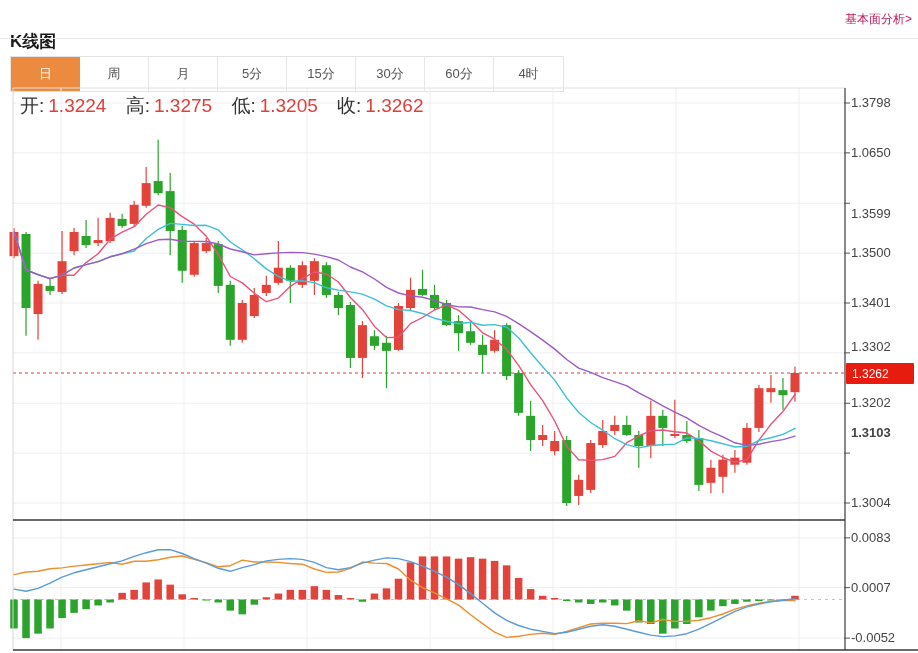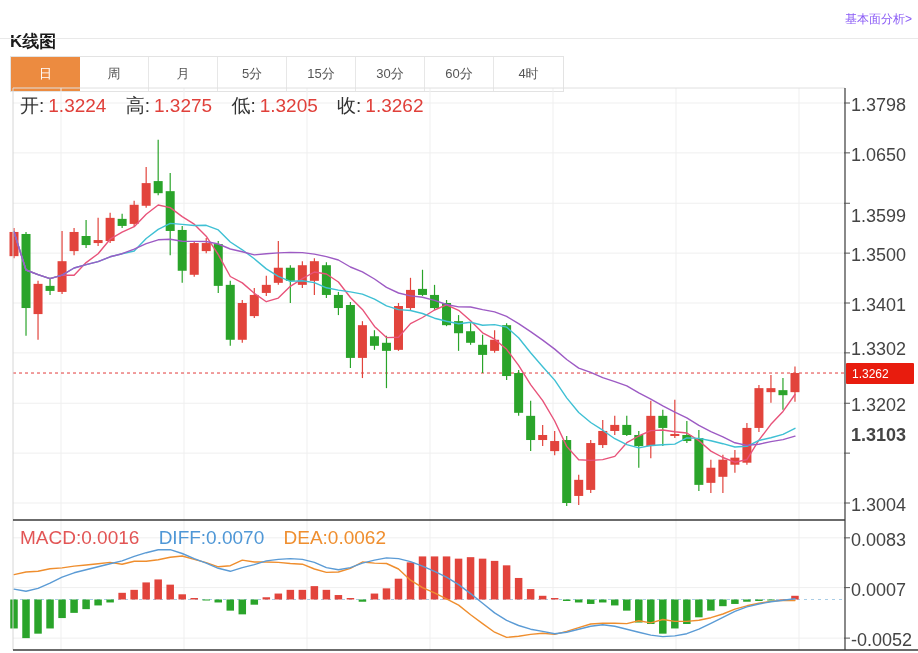--- a/index.html
+++ b/index.html
@@ -1,34 +1,34 @@
 <!DOCTYPE html>
 <html><head>
 <meta charset="utf-8">
 <style>
   html,body{margin:0;padding:0;background:#ffffff;width:918px;height:653px;overflow:hidden;
     font-family:"Liberation Sans","DejaVu Sans",sans-serif;}
   #app{position:relative;width:918px;height:653px;}
   .page-title{position:absolute;left:10px;top:8px;font-size:17px;font-weight:bold;color:#1a1a1a;margin-top:22px;}
-  .fa-link{position:absolute;right:6px;top:11px;font-size:12px;color:#8b5cf6;cursor:pointer;}
+  .fa-link{position:absolute;right:6px;top:11px;font-size:12px;color:#be185d;cursor:pointer;}
   .header-divider{position:absolute;left:0;top:38px;width:918px;height:1px;background:#e9e9e9;}
   .tab-bar{position:absolute;left:10px;top:56px;height:36px;display:flex;
     border:1px solid #e3e3e3;box-sizing:border-box;background:#fff;}
   .tab{width:69px;height:100%;display:flex;align-items:center;justify-content:center;
     font-size:13px;color:#555;border-right:1px solid #e7e7e7;cursor:pointer;box-sizing:border-box;}
   .tab:last-child{border-right:none;}
   .tab.active{color:#fff;border-right:none;}
   .chart-wrap{position:absolute;left:0;top:0;width:918px;height:653px;}
   svg{position:absolute;left:0;top:0;}
   .legend-line{position:absolute;left:20px;font-size:19px;white-space:nowrap;}
   .legend-line span{margin-right:4px;}
   .legend-line .gap{margin-right:14px;}
   .lbl{color:#333;}
   .val-red{color:#e0403a;}
-  .axis-label{position:absolute;left:851px;font-size:18px;color:#444;white-space:nowrap;}
+  .axis-label{position:absolute;left:851px;font-size:13px;color:#444;white-space:nowrap;}
   .price-badge{position:absolute;left:846px;top:363px;width:68px;height:21px;
     color:#fff;font-size:12px;display:flex;align-items:center;justify-content:flex-start;
     padding-left:6px;box-sizing:border-box;border-radius:1px;}
 </style>
 </head>
 <body>
 
 <div id="app">
 
   <div class="page-title">K线图</div>
@@ -292,25 +292,20 @@
       </svg>
 
     <div class="legend-line" style="top:93px;">
       <span class="lbl">开:</span><span class="val-red gap">1.3224</span>
       <span class="lbl">高:</span><span class="val-red gap">1.3275</span>
       <span class="lbl">低:</span><span class="val-red gap">1.3205</span>
       <span class="lbl">收:</span><span class="val-red">1.3262</span>
     </div>
 
 
-    <div class="legend-line" style="top:527px;">
-      <span class="gap" id="macd-leg" style="color: rgb(226, 85, 85);">MACD:0.0016</span>
-      <span class="gap" id="diff-leg" style="color: rgb(79, 151, 214);">DIFF:0.0070</span>
-      <span id="dea-leg" style="color: rgb(239, 142, 46);">DEA:0.0062</span>
-    </div>
 
     <div id="axis-labels">
         <div class="axis-label" style="top: 95px;">1.3798</div>
         <div class="axis-label" style="top: 144.874px;">1.0650</div>
         <div class="axis-label" style="top: 206px;">1.3599</div>
         <div class="axis-label" style="top: 245.126px;">1.3500</div>
         <div class="axis-label" style="top: 295px;">1.3401</div>
         <div class="axis-label" style="top: 339px;">1.3302</div>
         <div class="axis-label" style="top: 395.252px;">1.3202</div>
         <div class="axis-label" style="top: 425px; font-weight: bold;">1.3103</div>

